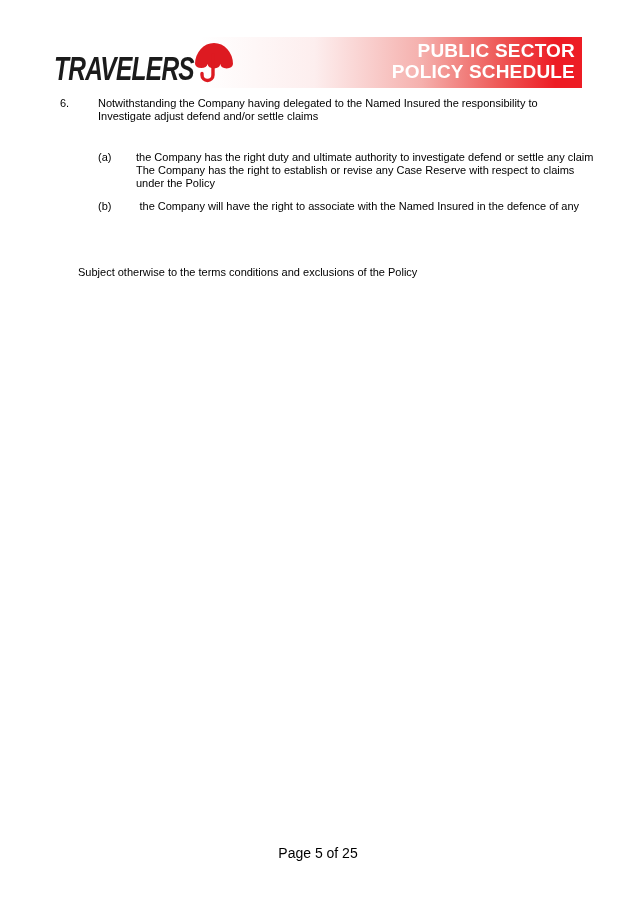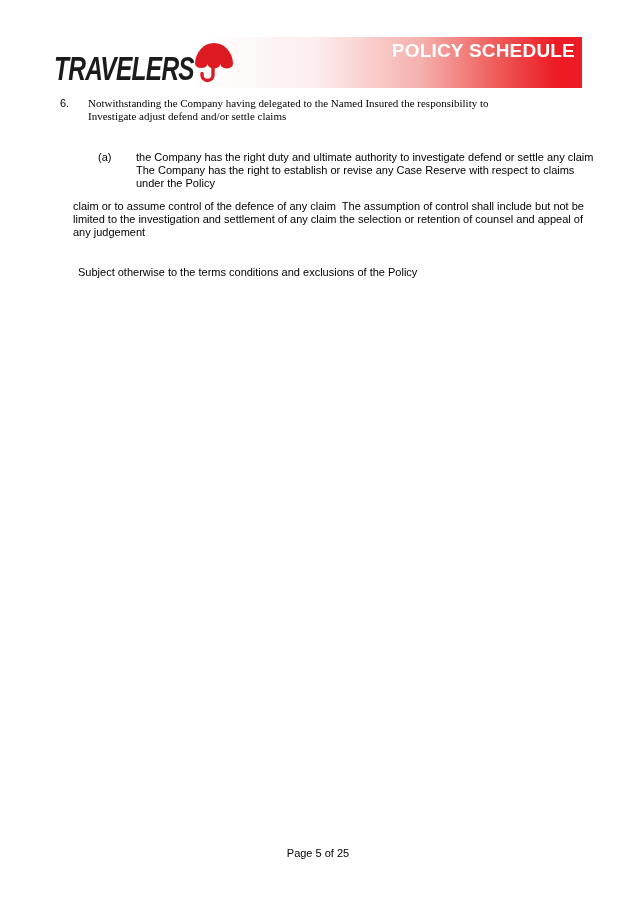--- a/index.html
+++ b/index.html
@@ -84,23 +84,22 @@
     left: 60px;
     top: 97px;
     width: 520px;
   }
   .clause6 .num {
     position: absolute;
     left: 0;
     top: 0;
   }
   .clause6 .txt {
-    margin-left: 28px;
+    margin-left: 38px;
     width: 460px;
-    font-family: Liberation Serif, serif;
   }
 
   .sub-a {
     position: absolute;
     left: 98px;
     top: 151px;
     width: 500px;
   }
   .sub-a .lbl {
     position: absolute;
@@ -132,31 +131,32 @@
     top: 266px;
     width: 520px;
   }
 
   .footer {
     position: absolute;
     left: 0;
     top: 847px;
     width: 636px;
     text-align: center;
-    font-size: 11px;
+    font-size: 14px;
     line-height: 13px;
     color: #000000;
   }
 </style>
 </head>
 <body>
 
 <div class="page">
 
   <div class="banner">
+    <div class="banner-line">PUBLIC SECTOR</div>
     <div class="banner-line">POLICY SCHEDULE</div>
   </div>
 
   <div class="logo">
     <div class="logo-text">TRAVELERS</div>
     <svg class="umbrella" width="42" height="48" viewBox="0 0 42 48" aria-hidden="true">
 
       <path d="M2,24 A19,21 0 0 1 40,24
                A6.4,5 0 0 1 27.3,24
                A6.4,5 0 0 1 14.6,24
@@ -173,23 +173,23 @@
   </div>
 
   <div class="sub-a bodytext">
     <span class="lbl">(a)</span>
     <div class="txt lines">the Company has the right duty and ultimate authority to investigate defend or settle any claim
 The Company has the right to establish or revise any Case Reserve with respect to claims
 under the Policy</div>
   </div>
 
   <div class="sub-b bodytext">
-    <div class="lines">claim or to assume control of the defence of any claim  The assumption of control shall include but not be
-limited to the investigation and settlement of any claim the selection or retention of counsel and appeal of
-any judgement</div>
+    <div class="first">
+      <span class="lbl">(b)</span><span class="gap"></span><span>the Company will have the right to associate with the Named Insured in the defence of any</span>
+    </div>
   </div>
 
   <div class="closing bodytext">Subject otherwise to the terms conditions and exclusions of the Policy</div>
 
   <div class="footer">
     <span>Page 5 of 25</span>
   </div>
 
 </div>
 

